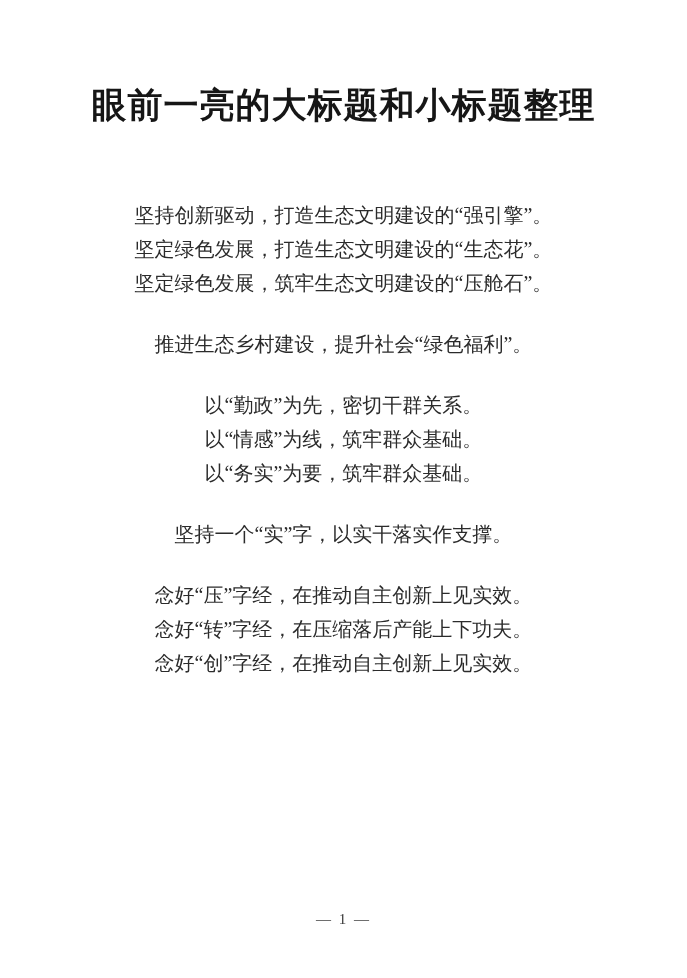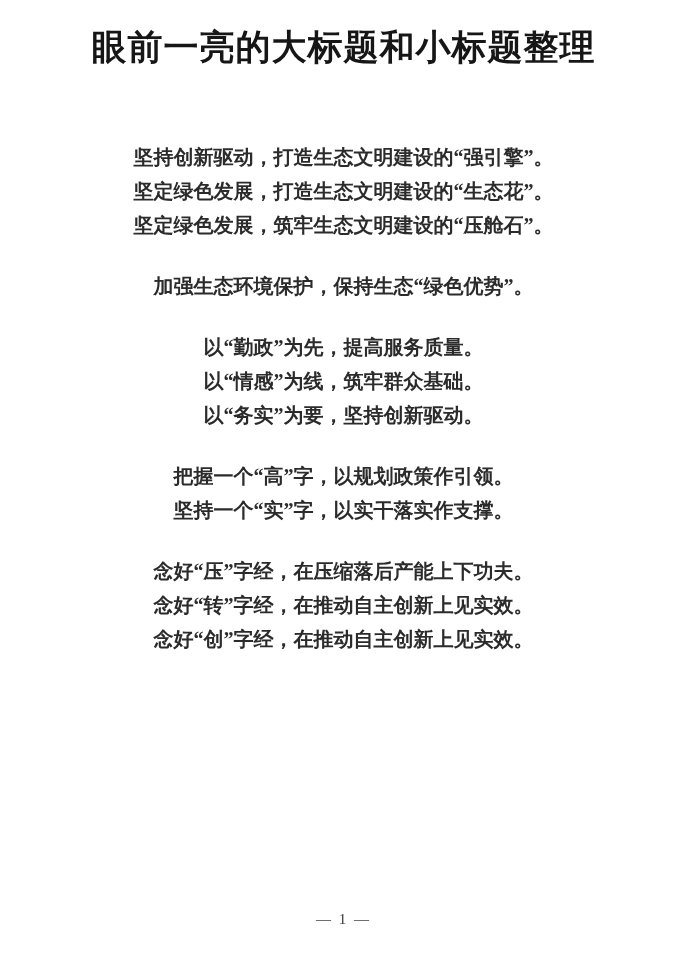--- a/index.html
+++ b/index.html
@@ -10,34 +10,33 @@
   .page {
     position: relative;
     width: 687px;
     height: 978px;
     background: #ffffff;
     overflow: hidden;
     font-family: "Liberation Serif", "DejaVu Serif", serif;
   }
   .doc-title {
     margin: 0;
-    padding-top: 26px;
+    padding-top: 84px;
     text-align: center;
     font-size: 35px;
     line-height: 44px;
     font-weight: 700;
     color: #161616;
     letter-spacing: 1px;
   }
   .doc-body {
     margin-top: 70px;
   }
   .group {
     margin: 0 0 27px 0;
-    font-weight: bold;
   }
   .line {
     margin: 0;
     text-align: center;
     font-size: 20px;
     line-height: 34px;
     color: #2b2b2b;
     letter-spacing: 0px;
   }
   .page-footer {
@@ -57,32 +56,31 @@
 <div class="page">
   <h1 class="doc-title">眼前一亮的大标题和小标题整理</h1>
 
   <main class="doc-body">
       <section class="group">
         <p class="line">坚持创新驱动，打造生态文明建设的“强引擎”。</p>
         <p class="line">坚定绿色发展，打造生态文明建设的“生态花”。</p>
         <p class="line">坚定绿色发展，筑牢生态文明建设的“压舱石”。</p>
       </section>
       <section class="group">
-        <p class="line">加强生态环境保护，保持生态“绿色优势”。</p>
+        <p class="line">推进生态乡村建设，提升社会“绿色福利”。</p>
       </section>
       <section class="group">
-        <p class="line">以“勤政”为先，提高服务质量。</p>
+        <p class="line">以“勤政”为先，密切干群关系。</p>
         <p class="line">以“情感”为线，筑牢群众基础。</p>
-        <p class="line">以“务实”为要，坚持创新驱动。</p>
+        <p class="line">以“务实”为要，筑牢群众基础。</p>
       </section>
       <section class="group">
-        <p class="line">把握一个“高”字，以规划政策作引领。</p>
         <p class="line">坚持一个“实”字，以实干落实作支撑。</p>
       </section>
       <section class="group">
-        <p class="line">念好“压”字经，在压缩落后产能上下功夫。</p>
-        <p class="line">念好“转”字经，在推动自主创新上见实效。</p>
+        <p class="line">念好“压”字经，在推动自主创新上见实效。</p>
+        <p class="line">念好“转”字经，在压缩落后产能上下功夫。</p>
         <p class="line">念好“创”字经，在推动自主创新上见实效。</p>
       </section>
     </main>
 
   <div class="page-footer">— 1 —</div>
 </div>
 
 </body></html>

